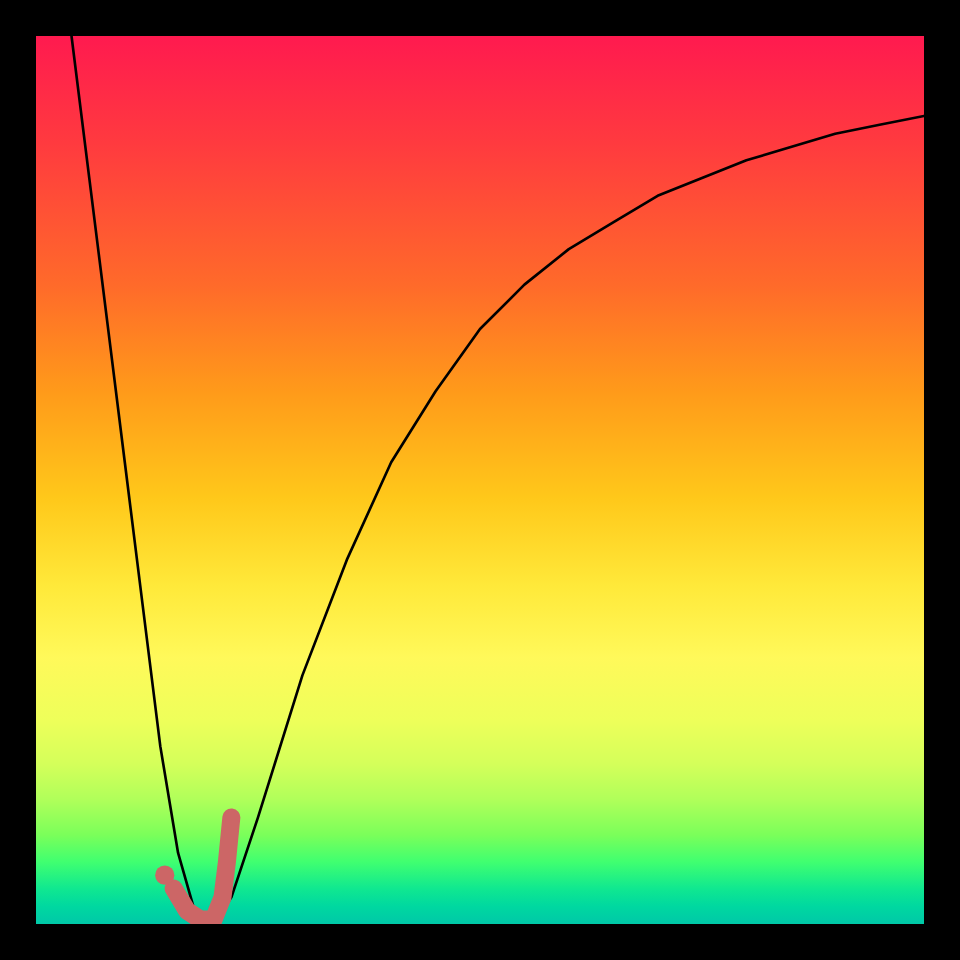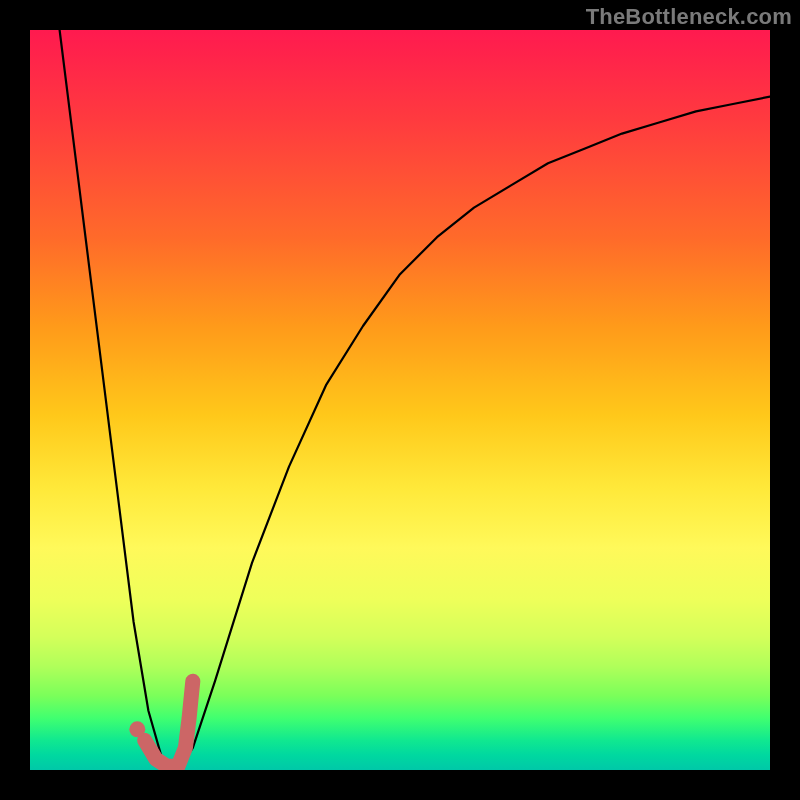--- a/index.html
+++ b/index.html
@@ -62,21 +62,20 @@
     position: absolute;
     inset: 0;
     width: 740px;
     height: 740px;
   }
 </style>
 </head>
 <body>
 
 <div class="frame">
-  <div class="watermark">TheBottleneck.com</div>
 
   <div class="plot">
     <div class="gradient"></div>
 
     <svg class="curve" viewBox="0 0 740 740" preserveAspectRatio="none">
       <path id="main-curve" fill="none" stroke="#000" stroke-width="2.2" stroke-linecap="round" stroke-linejoin="round" d="M29.60 0.00 L44.40 118.40 L59.20 236.80 L74.00 355.20 L88.80 473.60 L103.60 592.00 L118.40 680.80 L133.20 732.60 L148.00 740.00 L162.80 717.80 L185.00 651.20 L222.00 532.80 L259.00 436.60 L296.00 355.20 L333.00 296.00 L370.00 244.20 L407.00 207.20 L444.00 177.60 L481.00 155.40 L518.00 133.20 L555.00 118.40 L592.00 103.60 L629.00 92.50 L666.00 81.40 L703.00 74.00 L740.00 66.60 "></path>
       <path id="highlight-seg" fill="none" stroke="#cc6666" stroke-width="15" stroke-linecap="round" stroke-linejoin="round" d="M114.70 710.40 L125.80 728.90 L136.90 736.30 L148.00 736.30 L155.40 717.80 L159.10 688.20 L162.80 651.20 "></path>
       <circle id="highlight-pt" r="8" fill="#cc6666" cx="107.3" cy="699.3"></circle>
     </svg>
   </div>

